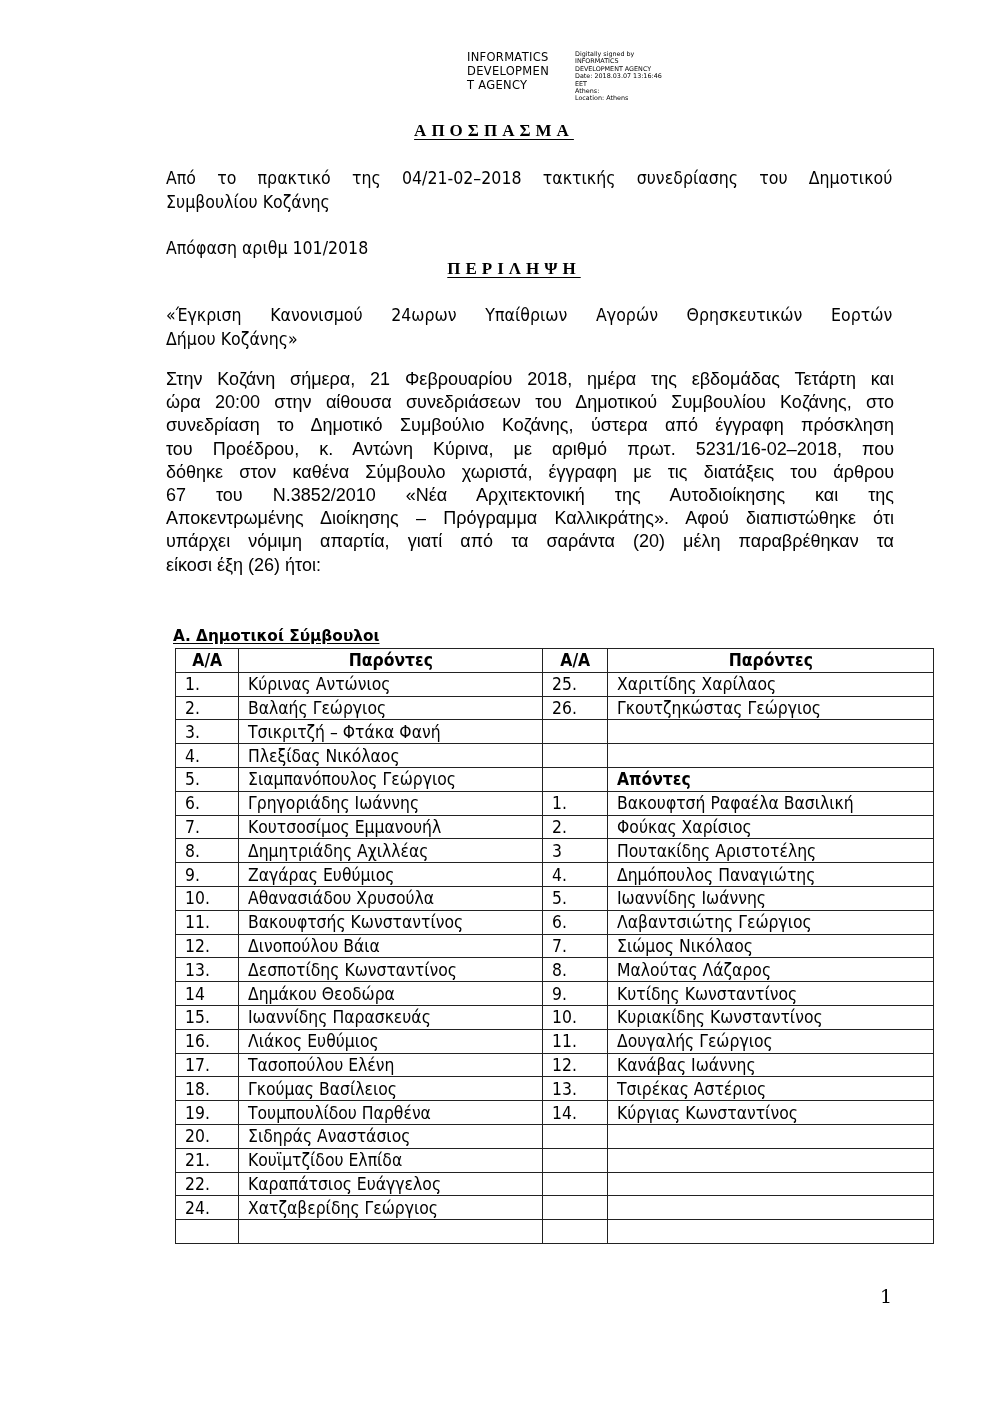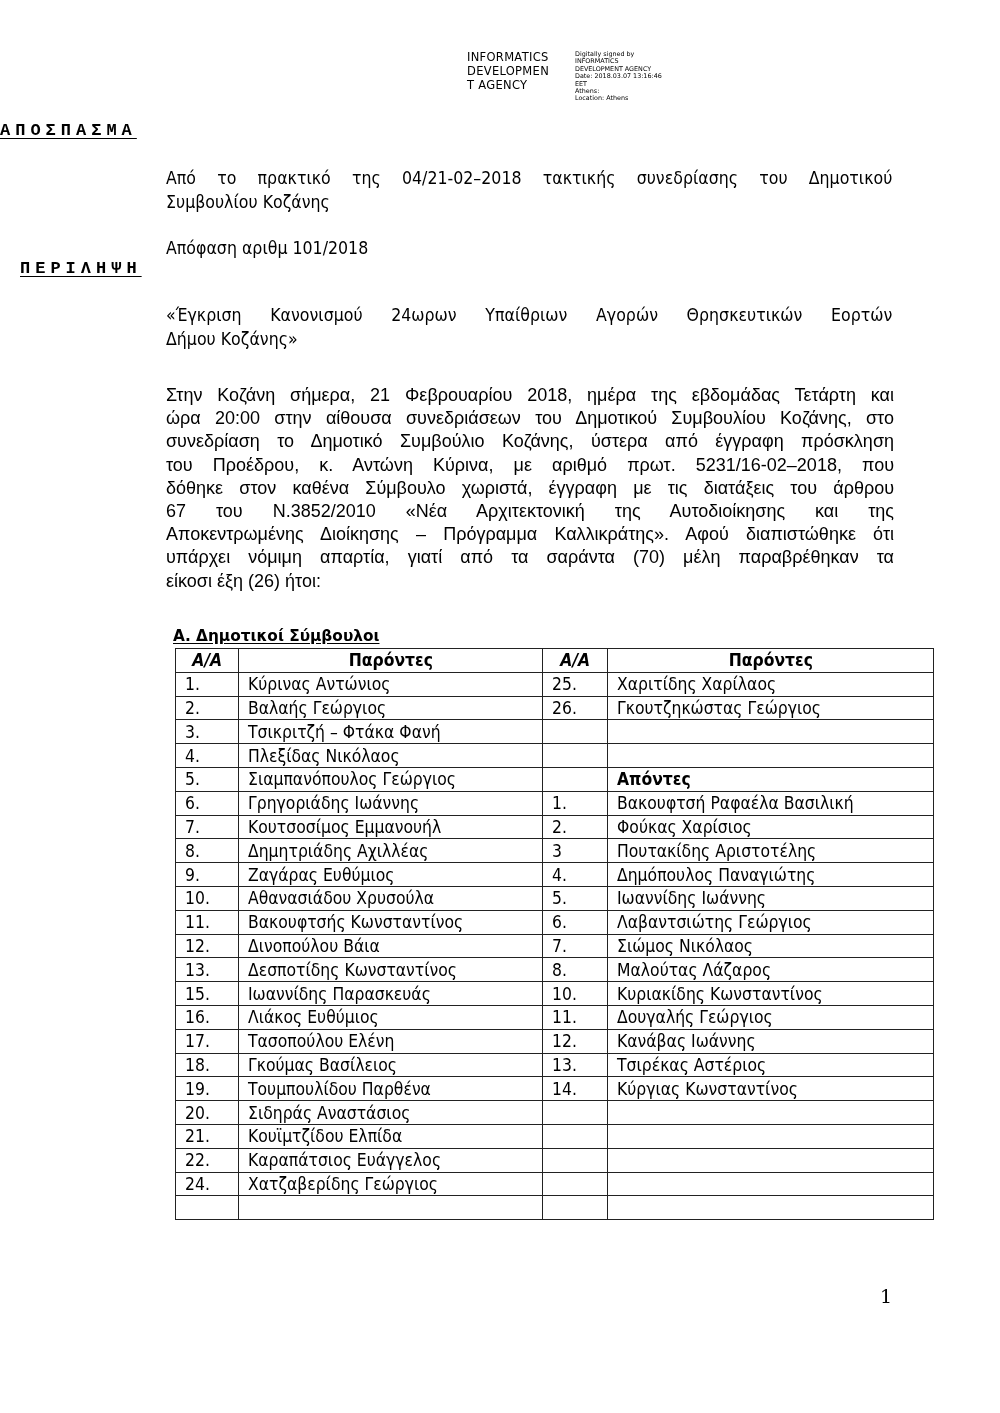--- a/index.html
+++ b/index.html
@@ -1,34 +1,34 @@
 <!DOCTYPE html>
 <html><head>
 <meta charset="utf-8">
 <style>
   html, body { margin: 0; padding: 0; background: #ffffff; }
   body { width: 1000px; height: 1413px; position: relative; overflow: hidden; color: #000; font-family: "DejaVu Sans", sans-serif; }
   .sig { position: absolute; left: 467px; top: 50px; display: flex; align-items: flex-start; }
   .sig-org { font-family: "DejaVu Sans", sans-serif; font-size: 11.5px; line-height: 14px; letter-spacing: 0.3px; width: 98px; }
   .sig-org div { white-space: nowrap; }
   .sig-meta { font-family: "DejaVu Sans", sans-serif; font-size: 6.4px; line-height: 7.4px; margin-left: 10px; margin-top: 1px; white-space: nowrap; }
-  .title { position: absolute; left: 0; width: 988px; text-align: left; font-family: Liberation Mono, monospace; font-weight: bold; font-size: 17px; letter-spacing: 5px; text-decoration: underline; text-underline-offset: 3px; }
+  .title { position: absolute; left: 0; width: 988px; text-align: center; font-family: Liberation Serif, serif; font-weight: bold; font-size: 17px; letter-spacing: 5px; text-decoration: underline; text-underline-offset: 3px; }
   .title-main { top: 121px; }
   .title-sub { top: 259px; left: 20px; }
   .para { position: absolute; left: 166px; width: 727px; font-family: "DejaVu Sans", sans-serif; font-size: 17px; line-height: 23.5px; text-align: justify; text-align-last: left; transform: scaleX(0.93); transform-origin: left top; width: 781px; }
   .p1 { top: 167px; }
   .p2 { top: 237px; }
   .p3 { top: 304px; }
-  .p4 { top: 384px; font-family: "Liberation Sans", sans-serif; font-size: 18px; line-height: 23.2px; transform: none; width: 728px; }
+  .p4 { top: 368px; font-family: "Liberation Sans", sans-serif; font-size: 18px; line-height: 23.2px; transform: none; width: 728px; }
   .just { text-align: justify; text-align-last: justify; }
   .section-heading { position: absolute; left: 173px; top: 626px; font-family: "DejaVu Sans", sans-serif; font-weight: bold; font-size: 16.5px; text-decoration: underline; text-underline-offset: 2px; transform: scaleX(0.93); transform-origin: left top; }
   table.members { position: absolute; left: 175px; top: 648px; border-collapse: collapse; width: 758px; table-layout: fixed; font-family: "DejaVu Sans", sans-serif; font-size: 17px; }
   table.members td, table.members th { border: 1.3px solid #222; padding: 0 0 0 9px; height: 22.8px; line-height: 22px; white-space: nowrap; overflow: hidden; text-align: left; font-weight: normal; }
   table.members th { font-weight: bold; text-align: center; padding: 0; }
-  table.members th.aa { font-style: italic; }
+  table.members th.aa { }
   table.members td .t, table.members th .t { display: inline-block; transform: scaleX(0.92); transform-origin: left center; }
   table.members th .t { transform-origin: center center; }
   td.bold { font-weight: bold !important; }
   .page-num { position: absolute; left: 880px; top: 1285px; font-family: "DejaVu Serif", serif; font-size: 19px; }
 </style>
 </head>
 <body>
 
 <div class="sig">
   <div class="sig-org">
@@ -64,21 +64,21 @@
 </div>
 
 <div class="para p4">
   <div class="just"> Στην Κοζάνη σήμερα, 21 Φεβρουαρίου 2018, ημέρα της  εβδομάδας Τετάρτη  και</div>
   <div class="just">ώρα 20:00 στην αίθουσα συνεδριάσεων του Δημοτικού Συμβουλίου Κοζάνης, στο</div>
   <div class="just">συνεδρίαση το Δημοτικό Συμβούλιο Κοζάνης, ύστερα από έγγραφη πρόσκληση</div>
   <div class="just">του Προέδρου, κ. Αντώνη Κύρινα, με αριθμό πρωτ. 5231/16-02–2018, που</div>
   <div class="just">δόθηκε στον καθένα Σύμβουλο χωριστά, έγγραφη με τις διατάξεις του άρθρου</div>
   <div class="just">67 του Ν.3852/2010 «Νέα Αρχιτεκτονική της Αυτοδιοίκησης και της</div>
   <div class="just">Αποκεντρωμένης Διοίκησης – Πρόγραμμα Καλλικράτης». Αφού διαπιστώθηκε ότι</div>
-  <div class="just">υπάρχει  νόμιμη απαρτία, γιατί από τα σαράντα (70) μέλη παραβρέθηκαν τα</div>
+  <div class="just">υπάρχει  νόμιμη απαρτία, γιατί από τα σαράντα (20) μέλη παραβρέθηκαν τα</div>
   <div>είκοσι έξη  (26) ήτοι:</div>
 </div>
 
 <div class="section-heading">Α. Δημοτικοί Σύμβουλοι</div>
 
 <table class="members">
   <colgroup>
     <col style="width:63px">
     <col style="width:304px">
     <col style="width:65px">
@@ -165,20 +165,26 @@
         <td><span class="t">7.</span></td>
         <td><span class="t">Σιώμος Νικόλαος</span></td>
       </tr>
       <tr>
         <td><span class="t">13.</span></td>
         <td><span class="t">Δεσποτίδης Κωνσταντίνος</span></td>
         <td><span class="t">8.</span></td>
         <td><span class="t">Μαλούτας Λάζαρος</span></td>
       </tr>
       <tr>
+        <td><span class="t">14</span></td>
+        <td><span class="t">Δημάκου Θεοδώρα</span></td>
+        <td><span class="t">9.</span></td>
+        <td><span class="t">Κυτίδης Κωνσταντίνος</span></td>
+      </tr>
+      <tr>
         <td><span class="t">15.</span></td>
         <td><span class="t">Ιωαννίδης Παρασκευάς</span></td>
         <td><span class="t">10.</span></td>
         <td><span class="t">Κυριακίδης Κωνσταντίνος</span></td>
       </tr>
       <tr>
         <td><span class="t">16.</span></td>
         <td><span class="t">Λιάκος Ευθύμιος</span></td>
         <td><span class="t">11.</span></td>
         <td><span class="t">Δουγαλής Γεώργιος</span></td>

